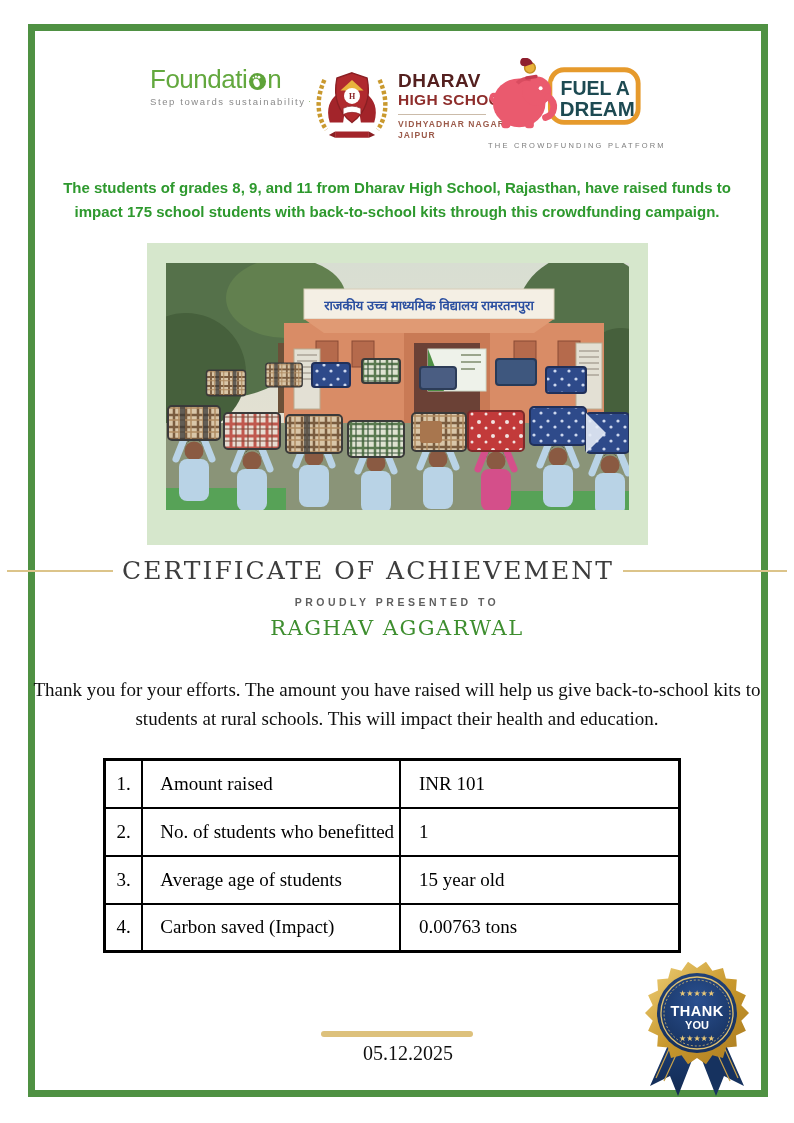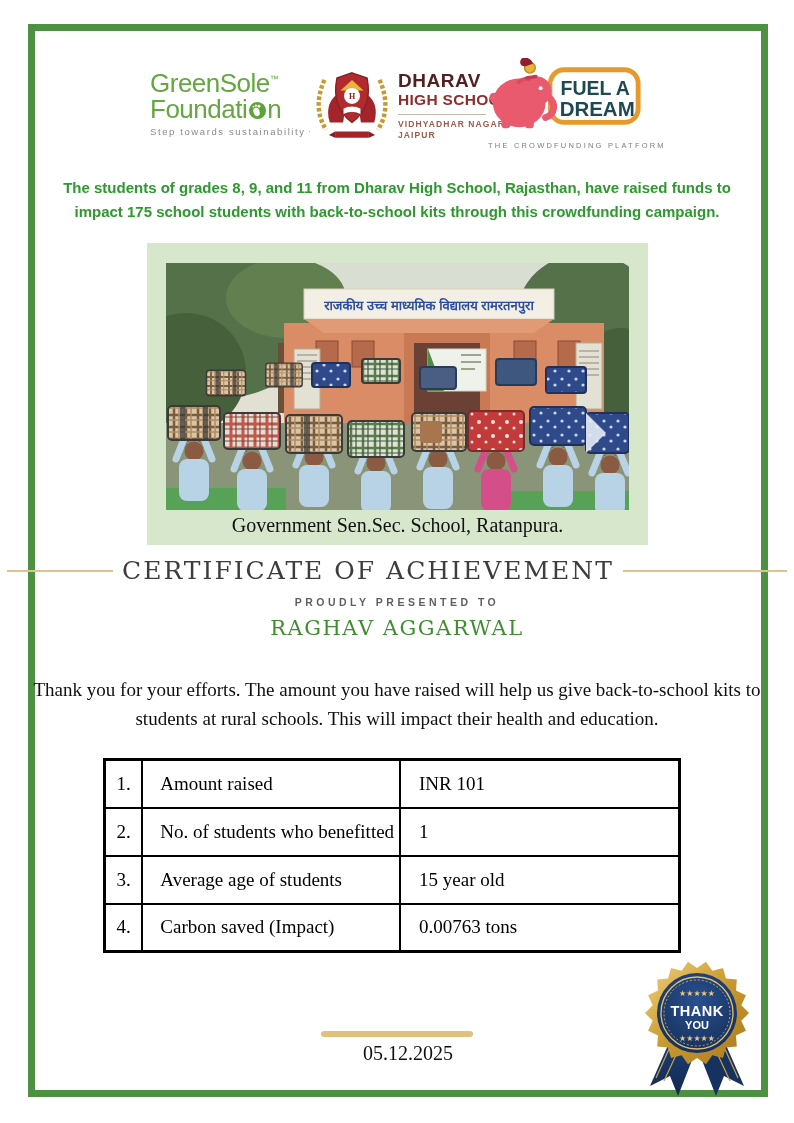--- a/index.html
+++ b/index.html
@@ -95,21 +95,20 @@
 </head>
 <body>
 
 <div class="page">
 
   <div class="frame"></div>
 
   <div class="logos">
 
     <div class="gs-logo">
-      <div class="gs-line1"><span>GreenSole</span><sup>™</sup></div>
       <div class="gs-line2">
         <span>Foundati</span>
           <svg class="gs-foot" viewBox="0 0 20 20">
           <circle cx="10" cy="10" r="9" fill="#5ea339"></circle>
           <ellipse cx="9" cy="11.5" rx="3.2" ry="4.5" fill="#ffffff" transform="rotate(-18 9 11.5)"></ellipse>
           <circle cx="11.5" cy="5.5" r="1.5" fill="#ffffff"></circle>
           <circle cx="8.3" cy="4.9" r="1.1" fill="#ffffff"></circle>
           <circle cx="5.7" cy="6" r="0.9" fill="#ffffff"></circle>
         </svg>
           <span>n</span>
@@ -275,21 +274,20 @@
           <rect x="-15" y="6" width="30" height="42" rx="8" fill="#d44f8a"></rect>
         </g>
         <rect x="302" y="148" width="56" height="40" rx="4" fill="url(#redPrint)" stroke="#7d2a2a" stroke-width="2"></rect>
         <use href="#kidfront" transform="translate(392,196)"></use>
         <rect x="364" y="144" width="56" height="38" rx="4" fill="url(#navyFloral)" stroke="#20305a" stroke-width="2"></rect>
         <use href="#kidfront" transform="translate(444,204)"></use>
         <rect x="420" y="150" width="43" height="40" rx="4" fill="url(#navyFloral)" stroke="#20305a" stroke-width="2"></rect>
         <path d="M420,150 L440,170 L420,190 Z" fill="#e6ecf6" opacity="0.9"></path>
       </svg>
     </div>
-    <div class="photo-caption">Government Sen.Sec. School, Ratanpura.</div>
   </div>
 
   <div class="title-row">
     <div class="title-line l"></div>
     <div class="cert-title">CERTIFICATE OF ACHIEVEMENT</div>
     <div class="title-line r"></div>
   </div>
   <div class="presented">PROUDLY PRESENTED TO</div>
   <div class="recipient">RAGHAV AGGARWAL</div>
   <div class="message">Thank you for your efforts. The amount you have raised will help us give back-to-school kits to students at rural schools. This will impact their health and education.</div>

